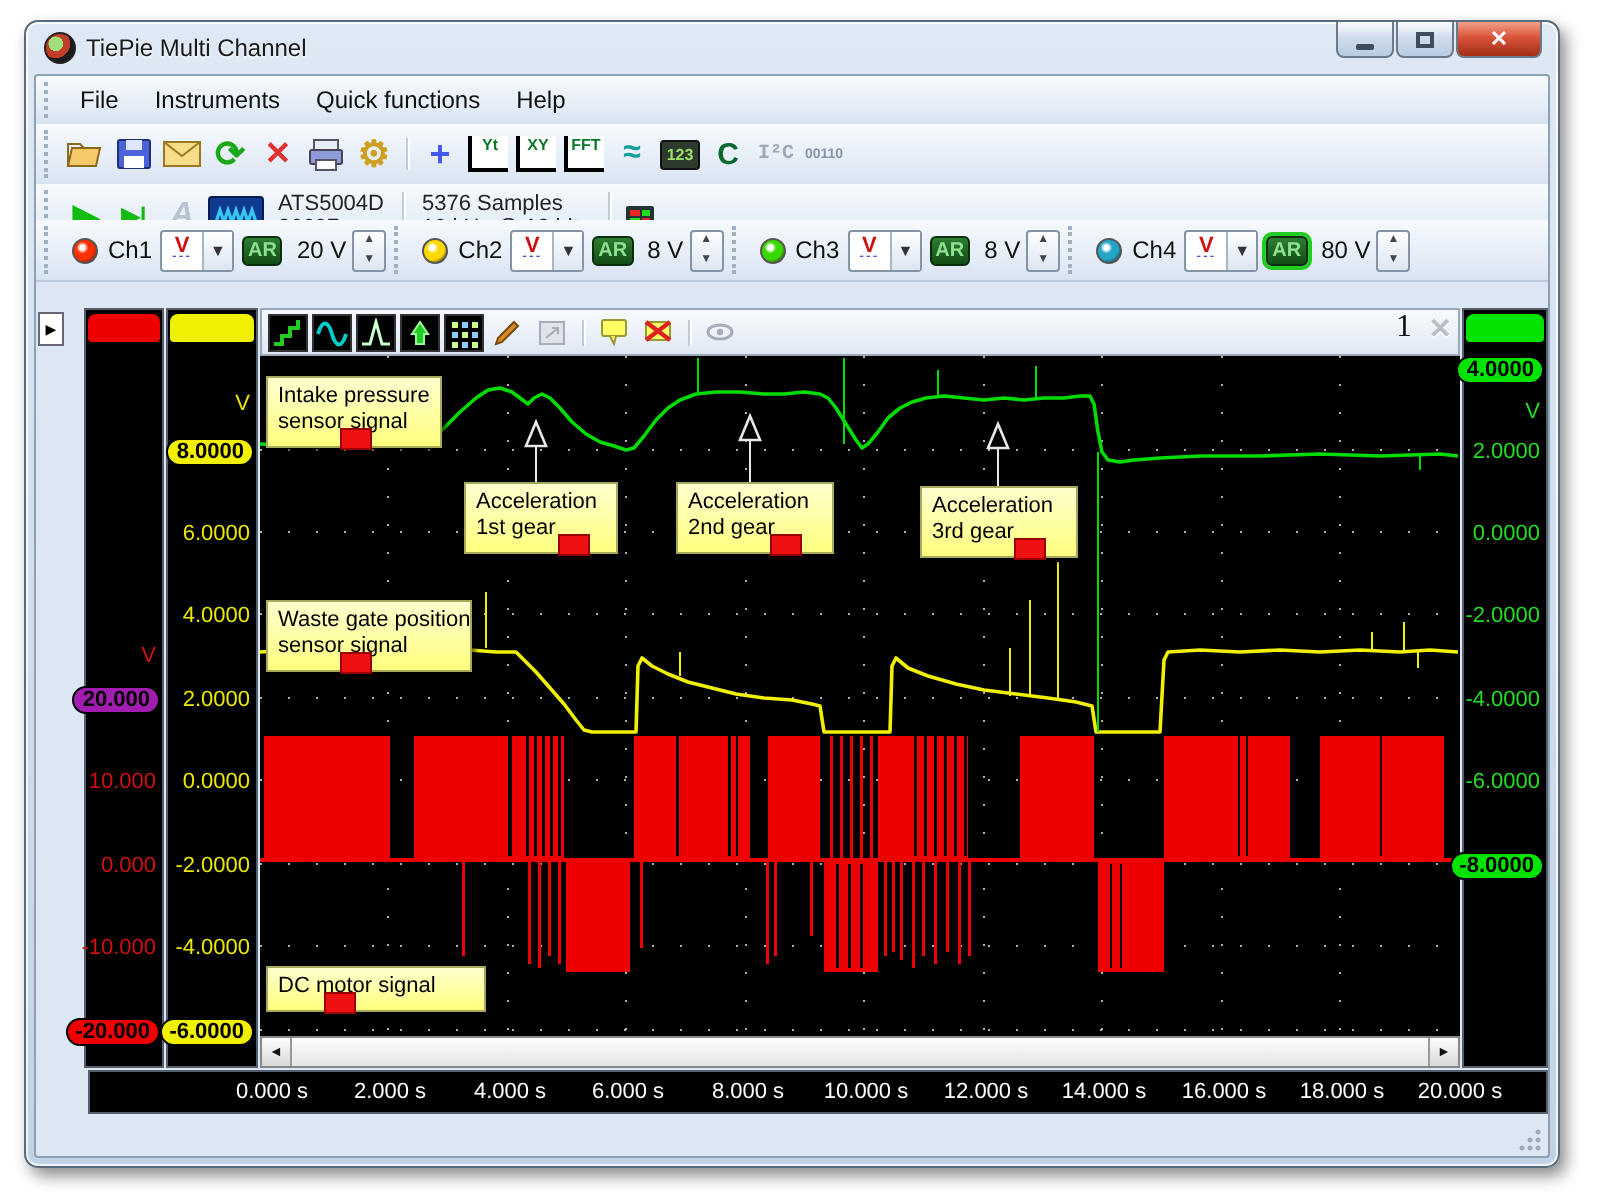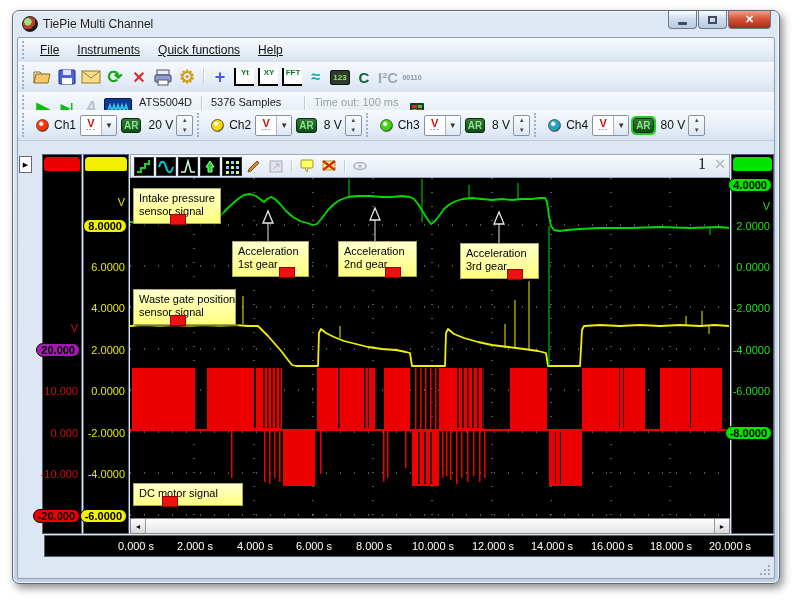--- a/index.html
+++ b/index.html
@@ -19,21 +19,21 @@
         border-radius:0 0 4px 4px;display:flex;align-items:center;justify-content:center;
         background:linear-gradient(#fdfeff,#cfdced 45%,#b9cbe0);margin-left:1px;}
   .wbtn.close{background:linear-gradient(#f2a08c,#d9553a 45%,#b83category 0);background:linear-gradient(#f2a08c,#d9553a 45%,#a32d16);color:#fff;font-size:11px;font-weight:bold;width:43px;}
   .wbtn .minbar{width:9px;height:3px;background:#3d4d5d;margin-top:7px;border-radius:1px;}
   .wbtn .maxbox{width:9px;height:8px;border:2px solid #3d4d5d;box-sizing:border-box;background:transparent;}
   .client{position:absolute;left:4px;top:26px;right:4px;bottom:4px;background:#dde7f3;
           border:1px solid #8ea0b4;border-radius:2px;overflow:hidden;}
   
   .row{position:absolute;left:0;right:0;background:linear-gradient(#f7fafd,#e2ebf6 70%,#d8e3f0);
        border-bottom:1px solid #bccadb;display:flex;align-items:center;}
-  .menubar{top:0;height:24px;font-size:12px;color:#111;text-decoration:underline;}
+  .menubar{top:0;height:24px;font-size:12px;color:#111;}
   .menu-item{padding:3px 9px;}
   .grip{width:5px;align-self:stretch;margin:3px 2px 3px 4px;border-left:2px dotted #9fb0c2;}
   .tb1{top:24px;height:30px;}
   .tb2{top:54px;height:32px;}
   .tb3{top:72px;height:30px;}
   .ticon{width:22px;height:22px;display:flex;align-items:center;justify-content:center;margin:0 1px;
          font-weight:bold;}
   .tsep{width:1px;align-self:stretch;margin:3px 4px;background:#c0ccda;box-shadow:1px 0 0 #fff;}
   .lcd{background:#2d3b2d;border:1px solid #111;color:#9fe06a;font-size:8px;font-weight:bold;
        padding:2px 2px;border-radius:2px;letter-spacing:0;}
@@ -174,21 +174,21 @@
             <span class="ticon">
               <span style="color: rgb(24, 160, 160); font-size: 16px;">≈</span>
             </span>
             <span class="ticon">
               <span class="lcd">123</span>
             </span>
             <span class="ticon">
               <span style="color: rgb(8, 104, 48); font-size: 15px;">C</span>
             </span>
             <span class="ticon">
-              <span style="color: rgb(160, 168, 184); font-size: 15px;">I²C</span>
+              <span style="color: rgb(160, 168, 184); font-size: 10px; font-family: Liberation Mono, monospace;">I²C</span>
             </span>
             <span class="ticon">
               <span style="color: rgb(136, 148, 168); font-size: 7px;">00110</span>
             </span>
           </span>
       </div>
       <div class="row tb2">
         <span class="grip"></span>
         <span class="ticon" style="color:#12bb12;font-size:17px;">▶</span>
         <span class="ticon" style="color:#12bb12;font-size:12px;">▶|</span>
@@ -201,24 +201,20 @@
         <span class="two-line">
           <span>ATS5004D</span><br>
           <span>26697</span>
         </span>
         <span class="vsep"></span>
         <span class="two-line">
           <span>5376 Samples</span><br>
           <span>10 kHz @ 12 bits</span>
         </span>
         <span class="vsep"></span>
-        <span class="two-line gray">
-          <span>Time out: 100 ms</span><br>
-          <span>()</span>
-        </span>
         <span class="ticon" style="width:16px;height:12px;margin-left:4px;">
           <svg width="14" height="11" viewBox="0 0 14 11">
               <rect x="0" y="0" width="14" height="11" fill="#233" rx="1"></rect>
               <rect x="2" y="2" width="5" height="3" fill="#e22"></rect>
               <rect x="8" y="2" width="4" height="3" fill="#2d2"></rect>
               <rect x="2" y="6" width="5" height="3" fill="#2d2"></rect>
               <rect x="8" y="6" width="4" height="3" fill="#e22"></rect>
             </svg>
         </span>
       </div>
@@ -509,21 +505,21 @@
               <div class="callout" style="left: 208px; top: 63px; width: 79px;">
                 <div>Acceleration</div>
                 <div>2nd gear</div>
                 <span class="tag" style="left: 46px;"></span>
               </div>
               <div class="callout" style="left: 330px; top: 65px; width: 79px;">
                 <div>Acceleration</div>
                 <div>3rd gear</div>
                 <span class="tag" style="left: 46px;"></span>
               </div>
-              <div class="callout" style="left: 3px; top: 111px; width: 103px;">
+              <div class="callout" style="left: 3px; top: 122px; width: 103px;">
                 <div>Waste gate position</div>
                 <div>sensor signal</div>
                 <span class="tag" style="left: 36px;"></span>
               </div>
               <div class="callout" style="left: 3px; top: 305px; width: 110px;">
                 <div>DC motor signal</div>
                 <span class="tag" style="left: 28px;"></span>
               </div>
             </div>
           <div class="h-scroll">

